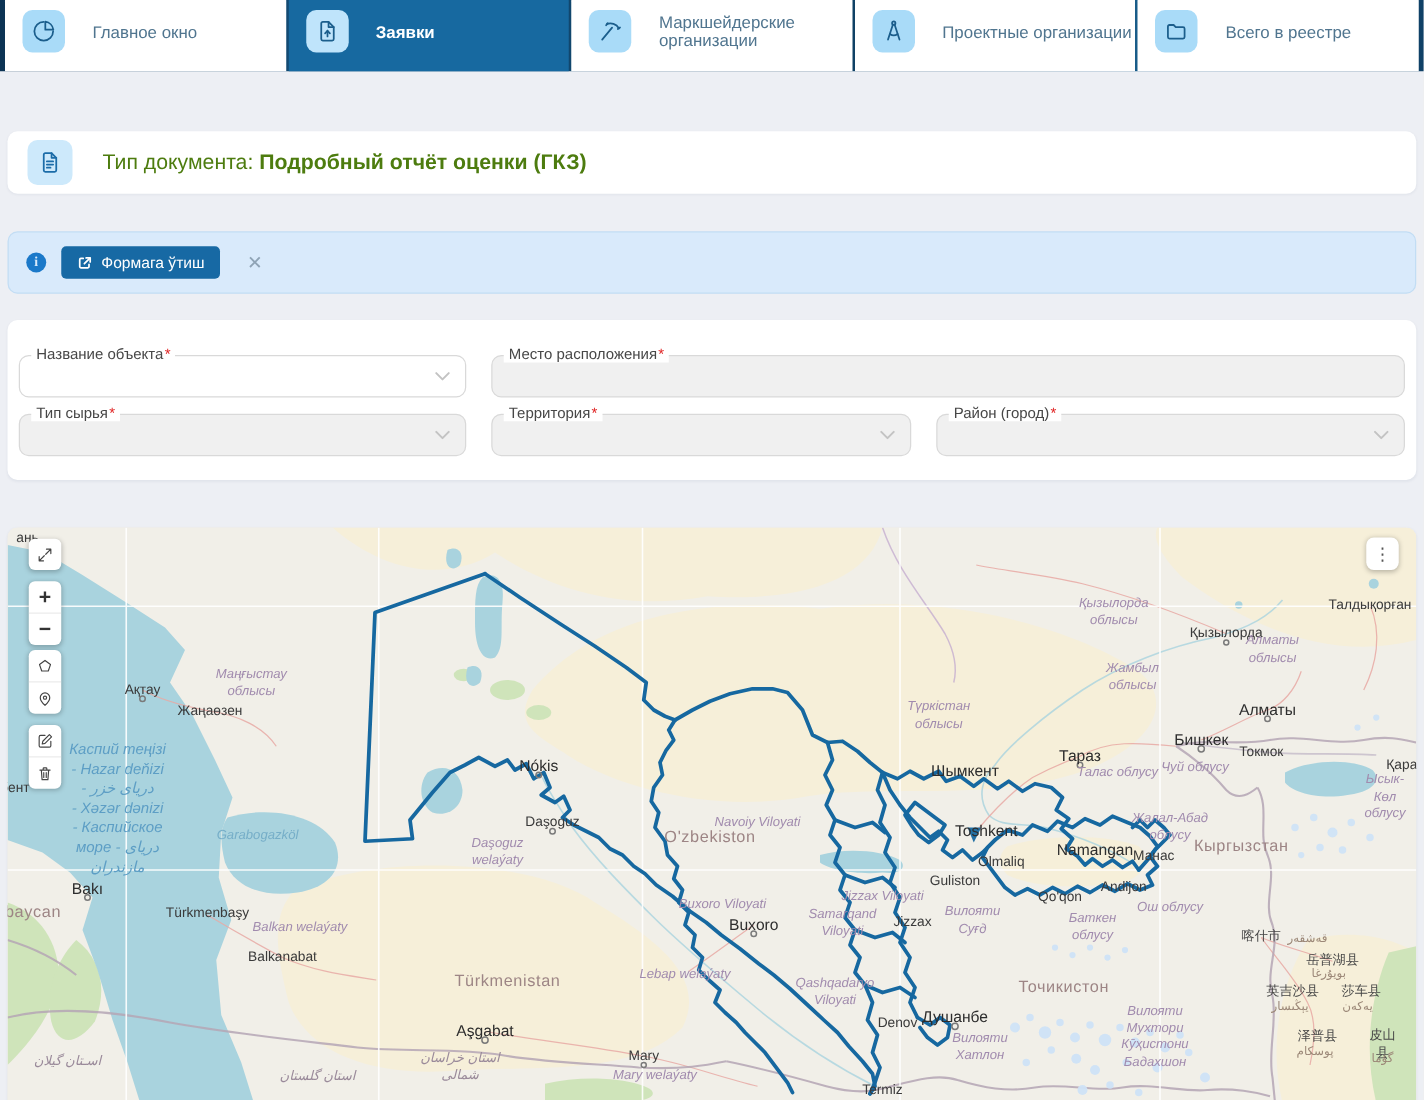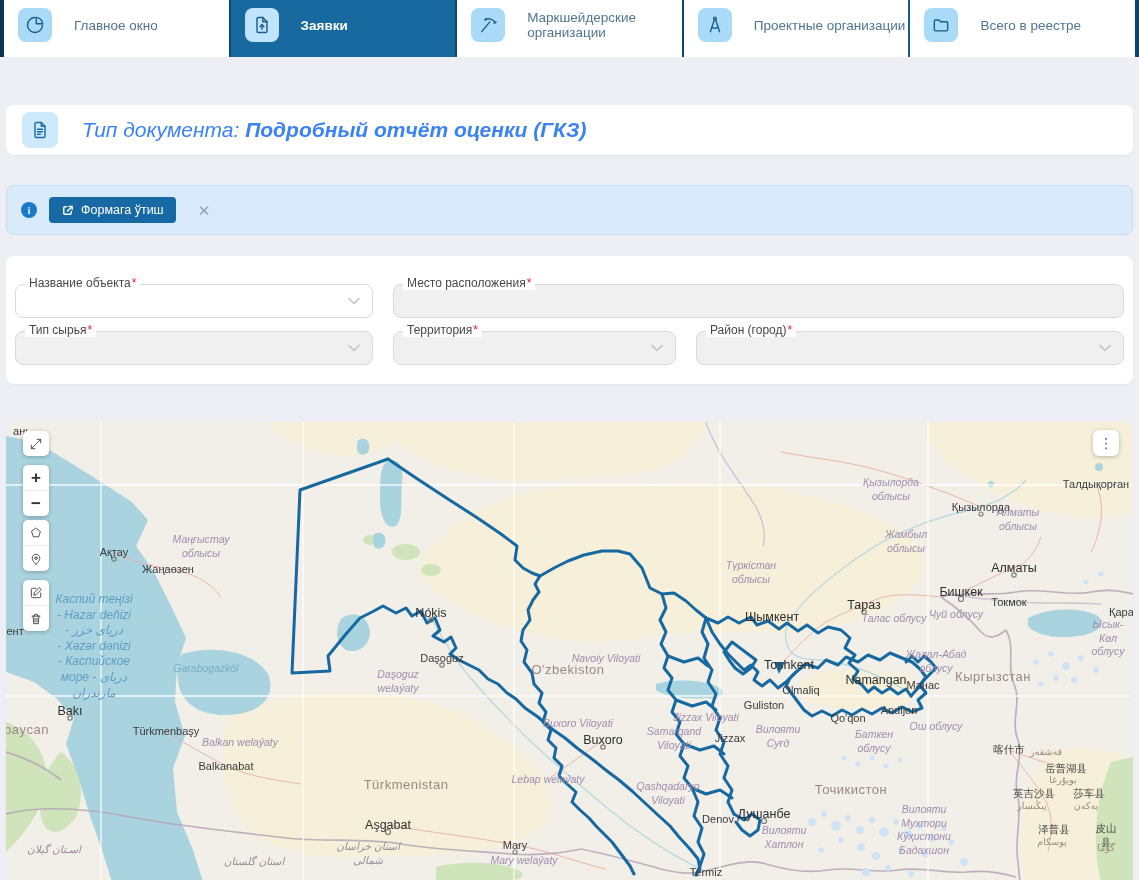--- a/index.html
+++ b/index.html
@@ -19,41 +19,41 @@
   .tab .chip svg{stroke:#1b5e8c;fill:none;stroke-width:1.7;stroke-linecap:round;stroke-linejoin:round;}
   .tab span.lbl{font-size:13.5px;color:#50758f;}
   .tab.active{background:#1769a0;}
   .tab.active .chip{background:#bfe4fb;}
   .tab.active span.lbl{color:#ffffff;font-weight:bold;}
   
   .panel{margin:0 6px;background:#fff;border-radius:8px;box-shadow:0 1px 2px rgba(20,40,70,.05);}
   .doc-panel{margin-top:48px;height:50px;display:flex;align-items:center;padding-left:16px;gap:24px;}
   .doc-panel .chip{width:36px;height:36px;border-radius:8px;background:#cde9fb;display:flex;align-items:center;justify-content:center;}
   .doc-panel .chip svg{stroke:#1b6ca8;fill:none;stroke-width:1.7;stroke-linecap:round;stroke-linejoin:round;}
-  .doc-title{font-size:21px;color:#3b82f6;font-style:italic;}
+  .doc-title{font-size:17px;color:#4d7c0f;}
   .doc-title b{font-weight:bold;}
   
   .banner{margin:30px 6px 0;background:#d9eafb;border:1px solid #c2ddf4;border-radius:8px;display:flex;align-items:center;padding:8px 12px 8px 14px;gap:12px;min-height:32px;}
   .info-ic{width:16px;height:16px;border-radius:50%;background:#1b79c9;color:#d9eafb;font-size:11px;font-weight:bold;display:flex;align-items:center;justify-content:center;flex:0 0 16px;font-family:"Liberation Serif",serif;}
   .banner .txt{flex:1;font-size:13px;line-height:1.55;color:#23455e;padding-right:10px;}
   .banner .go-btn{display:flex;align-items:center;gap:7px;background:#1769a4;color:#fff;border:none;border-radius:4px;font-size:12.5px;padding:6px 12px;cursor:pointer;white-space:nowrap;font-family:inherit;}
   .banner .go-btn svg{stroke:#fff;fill:none;stroke-width:1.5;stroke-linecap:round;stroke-linejoin:round;}
   .banner .close{color:#8fa3b5;font-size:15px;margin:0 4px 0 10px;cursor:pointer;line-height:1;}
   
   .form-panel{margin-top:21px;padding:28px 9px 19px;}
   .frow{display:flex;gap:20px;margin-bottom:13px;}
   .frow:last-child{margin-bottom:0;}
   .field{position:relative;height:34px;border:1px solid #d9d9d9;border-radius:8px;background:#fff;box-sizing:border-box;}
   .field.disabled{background:#f0f0f0;}
   .field label{position:absolute;top:-9px;left:9px;background:#fff;padding:0 4px;font-size:12px;color:#474747;white-space:nowrap;}
   .field label i{color:#e02424;font-style:normal;margin-left:1px;}
   .field .chev{position:absolute;right:11px;top:50%;transform:translateY(-50%);}
   .w1{width:358px;flex:0 0 auto;}
   .w2{flex:1;}
-  .w3{width:283px;flex:0 0 auto;}
+  .w3{width:336px;flex:0 0 auto;}
   
   .map-panel{position:relative;margin-top:38px;height:460px;border-radius:8px 8px 0 0;overflow:hidden;background:#f1efe8;cursor:grab;}
   .map-svg{position:absolute;left:0;top:0;}
   .mlabels{position:absolute;inset:0;pointer-events:none;}
   .mlabel{position:absolute;transform:translate(-50%,-50%);white-space:pre-line;text-align:center;line-height:1.3;pointer-events:none;}
   .city{color:#3a3a3a;font-size:11px;}
   .city-lg{color:#2d2d2d;font-size:12.5px;}
   .city-sm{color:#474747;font-size:10.5px;}
   .city-ar{color:#9c8878;font-size:9.5px;}
   .region{color:#a18bae;font-size:10.5px;font-style:italic;}

